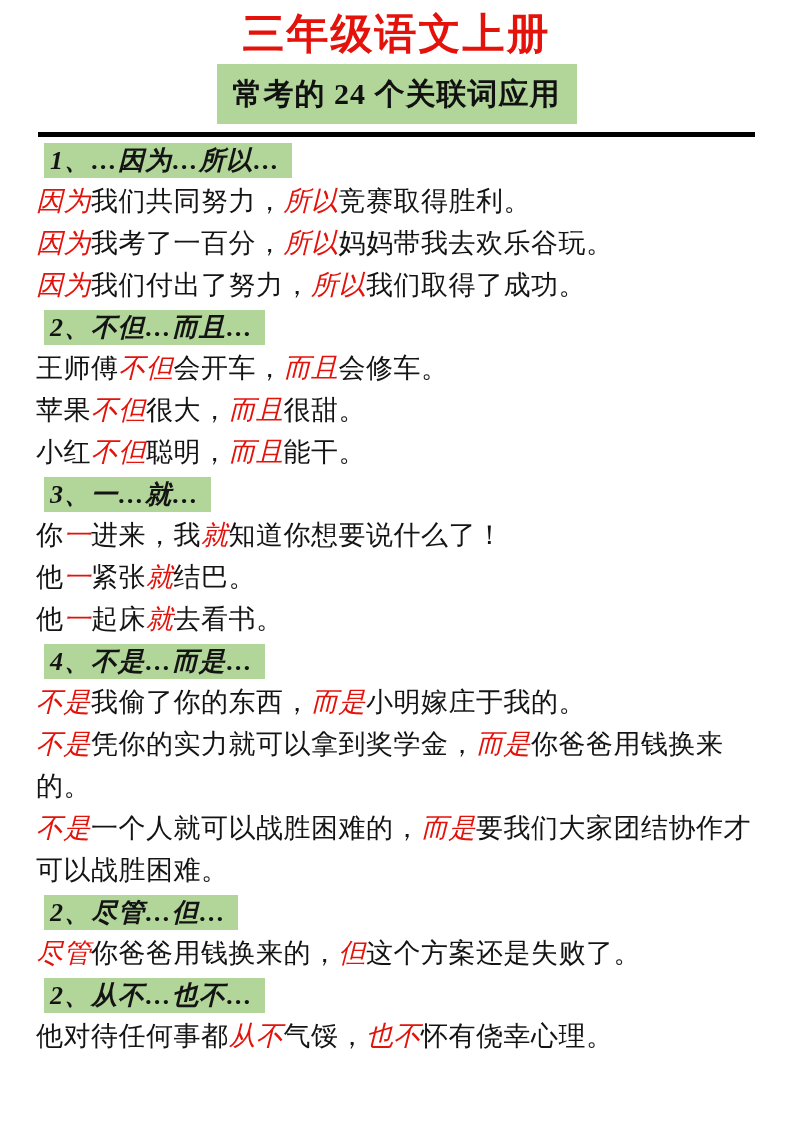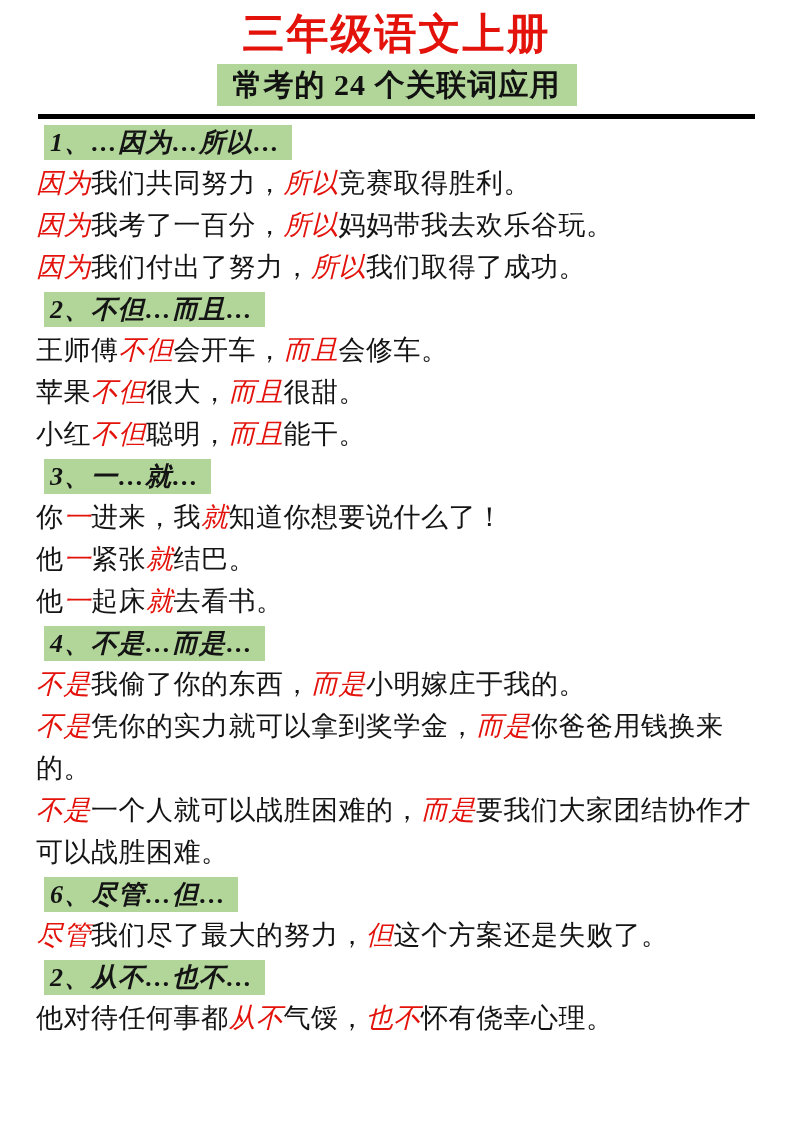--- a/index.html
+++ b/index.html
@@ -32,21 +32,21 @@
     text-align: center;
     margin: 0 0 8px 0;
   }
   .subtitle {
     display: inline-block;
     background: var(--green);
     font-size: 30px;
     line-height: 40px;
     font-weight: bold;
     color: #111111;
-    padding: 1px 16px;
+    padding: 10px 16px;
     letter-spacing: 1px;
   }
   .divider {
     height: 5px;
     background: #000000;
     border: none;
     margin: 6px 2px 2px 2px;
   }
   .section-header {
     display: inline-block;
@@ -76,16 +76,16 @@
   <h1 class="title">三年级语文上册</h1>
   <div class="subtitle-row">
     <span class="subtitle">常考的 24 个关联词应用</span>
   </div>
   <div class="divider"></div>
   <div id="sections">
       <div class="section"><div class="section-header">1、…因为…所以…</div><p class="sentence"><span class="red">因为</span><span>我们共同努力，</span><span class="red">所以</span><span>竞赛取得胜利。</span></p><p class="sentence"><span class="red">因为</span><span>我考了一百分，</span><span class="red">所以</span><span>妈妈带我去欢乐谷玩。</span></p><p class="sentence"><span class="red">因为</span><span>我们付出了努力，</span><span class="red">所以</span><span>我们取得了成功。</span></p></div>
       <div class="section"><div class="section-header">2、不但…而且…</div><p class="sentence"><span>王师傅</span><span class="red">不但</span><span>会开车，</span><span class="red">而且</span><span>会修车。</span></p><p class="sentence"><span>苹果</span><span class="red">不但</span><span>很大，</span><span class="red">而且</span><span>很甜。</span></p><p class="sentence"><span>小红</span><span class="red">不但</span><span>聪明，</span><span class="red">而且</span><span>能干。</span></p></div>
       <div class="section"><div class="section-header">3、一…就…</div><p class="sentence"><span>你</span><span class="red">一</span><span>进来，我</span><span class="red">就</span><span>知道你想要说什么了！</span></p><p class="sentence"><span>他</span><span class="red">一</span><span>紧张</span><span class="red">就</span><span>结巴。</span></p><p class="sentence"><span>他</span><span class="red">一</span><span>起床</span><span class="red">就</span><span>去看书。</span></p></div>
       <div class="section"><div class="section-header">4、不是…而是…</div><p class="sentence"><span class="red">不是</span><span>我偷了你的东西，</span><span class="red">而是</span><span>小明嫁庄于我的。</span></p><p class="sentence"><span class="red">不是</span><span>凭你的实力就可以拿到奖学金，</span><span class="red">而是</span><span>你爸爸用钱换来的。</span></p><p class="sentence"><span class="red">不是</span><span>一个人就可以战胜困难的，</span><span class="red">而是</span><span>要我们大家团结协作才可以战胜困难。</span></p></div>
-      <div class="section"><div class="section-header">6、尽管…但…</div><p class="sentence"><span class="red">尽管</span><span>我们尽了最大的努力，</span><span class="red">但</span><span>这个方案还是失败了。</span></p></div>
+      <div class="section"><div class="section-header">2、尽管…但…</div><p class="sentence"><span class="red">尽管</span><span>你爸爸用钱换来的，</span><span class="red">但</span><span>这个方案还是失败了。</span></p></div>
       <div class="section"><div class="section-header">2、从不…也不…</div><p class="sentence"><span>他对待任何事都</span><span class="red">从不</span><span>气馁，</span><span class="red">也不</span><span>怀有侥幸心理。</span></p></div>
     </div>
 </div>
 
 </body></html>

